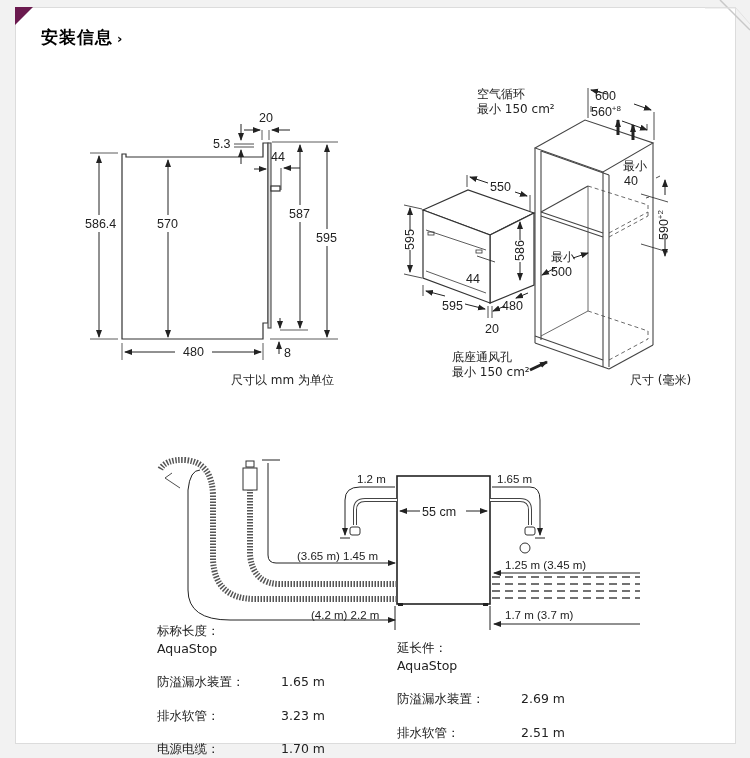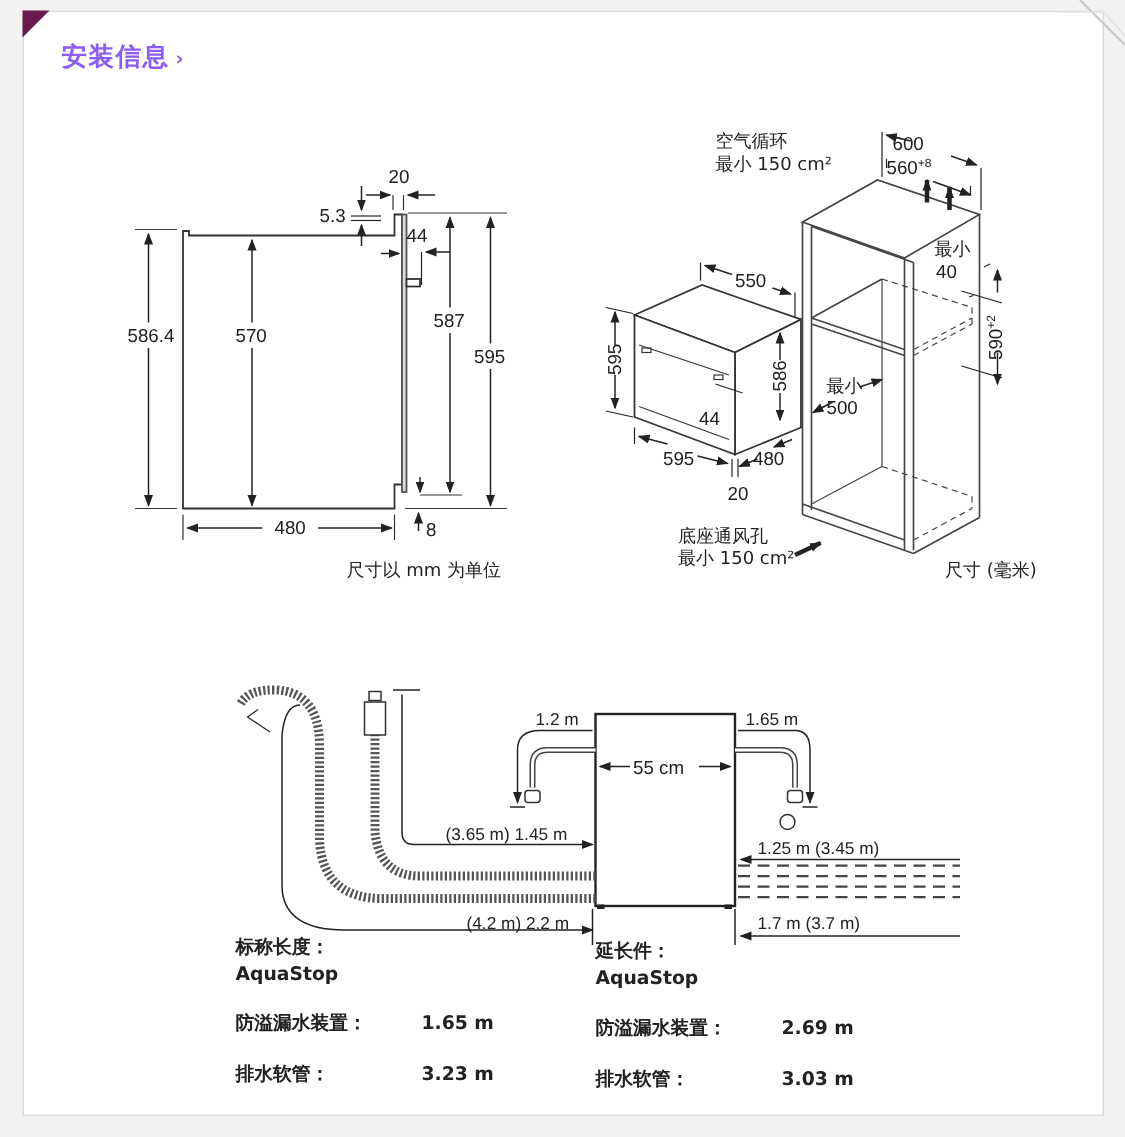--- a/index.html
+++ b/index.html
@@ -1,25 +1,25 @@
 <!DOCTYPE html>
 <html><head>
 <meta charset="utf-8">
 <style>
   html,body{margin:0;padding:0;}
   body{width:750px;height:758px;background:#f2f2f2;position:relative;overflow:hidden;font-family:"DejaVu Sans","Liberation Sans",sans-serif;}
   .panel{position:absolute;left:15px;top:7px;width:721px;height:737px;background:#fff;border:1px solid #dcdcdc;box-sizing:border-box;}
   .corner-tri{position:absolute;left:15px;top:7px;width:0;height:0;border-top:18px solid #6b1a4f;border-right:18px solid transparent;}
   .corner-deco{position:absolute;right:0;top:0;width:50px;height:50px;}
-  .title{position:absolute;left:41px;top:26px;font-size:17px;font-weight:bold;color:#8b5cf6;letter-spacing:1px;}
+  .title{position:absolute;left:41px;top:26px;font-size:17px;font-weight:bold;color:#000000;letter-spacing:1px;}
   .title .chev{font-size:13px;margin-left:4px;font-weight:bold;}
   svg{position:absolute;left:0;top:0;}
   svg text{font-family:"Liberation Sans","DejaVu Sans",sans-serif;fill:#222;}
   .cjk{font-family:"DejaVu Sans",sans-serif;}
-  .legend{position:absolute;font-size:12.5px;color:#222;line-height:17.5px;font-weight:bold;}
+  .legend{position:absolute;font-size:12.5px;color:#222;line-height:17.5px;}
   .legend .row{display:flex;margin-top:16px;}
   .legend .k{width:124px;}
 </style>
 </head>
 <body>
 
 <div class="panel"></div>
 <div class="corner-tri"></div>
 <svg class="corner-deco" width="50" height="50" style="left:700px;top:0;">
   <path d="M20 0 L50 30" stroke="#c8c8c8" stroke-width="1.5" fill="none"></path>
@@ -243,26 +243,30 @@
   <div>标称长度：</div>
   <div>AquaStop</div>
   <div class="row">
       <span class="k">防溢漏水装置：</span>
       <span>1.65 m</span>
     </div>
   <div class="row">
       <span class="k">排水软管：</span>
       <span>3.23 m</span>
     </div>
+  <div class="row">
+      <span class="k">电源电缆：</span>
+      <span>1.70 m</span>
+    </div>
 </div>
 
-<div class="legend" style="left:397px;top:625px;">
+<div class="legend" style="left:397px;top:639px;">
   <div>延长件：</div>
   <div>AquaStop</div>
   <div class="row">
       <span class="k">防溢漏水装置：</span>
       <span>2.69 m</span>
     </div>
   <div class="row">
       <span class="k">排水软管：</span>
-      <span>3.03 m</span>
+      <span>2.51 m</span>
     </div>
 </div>
 
 </body></html>

